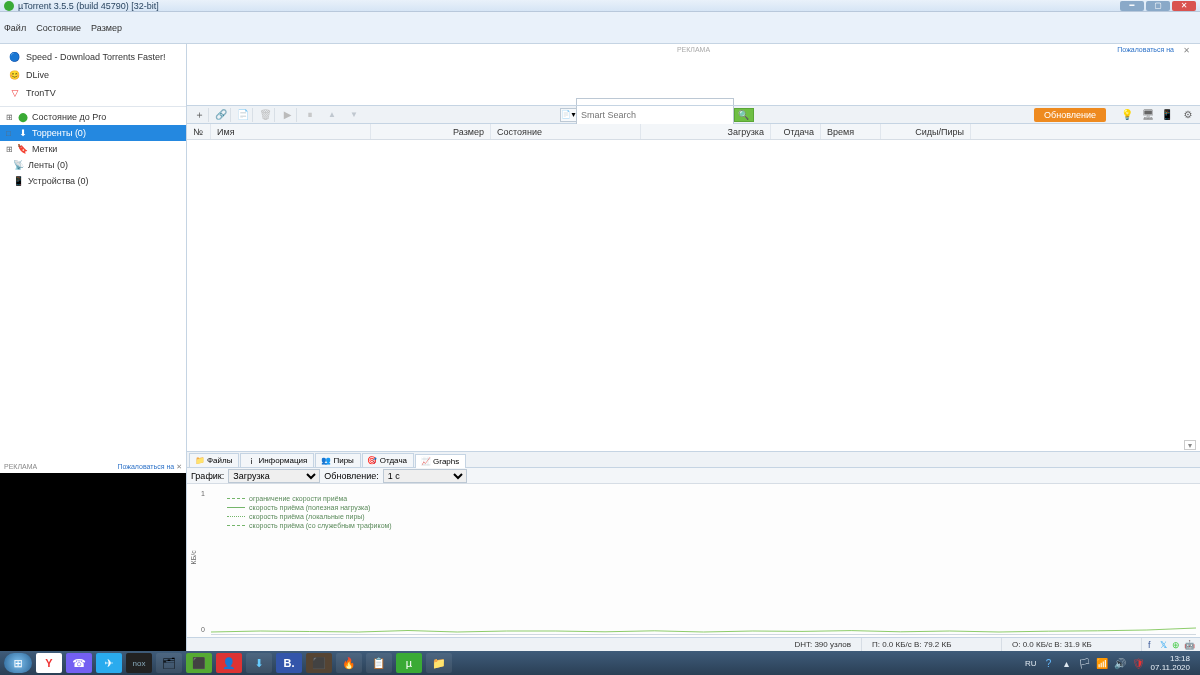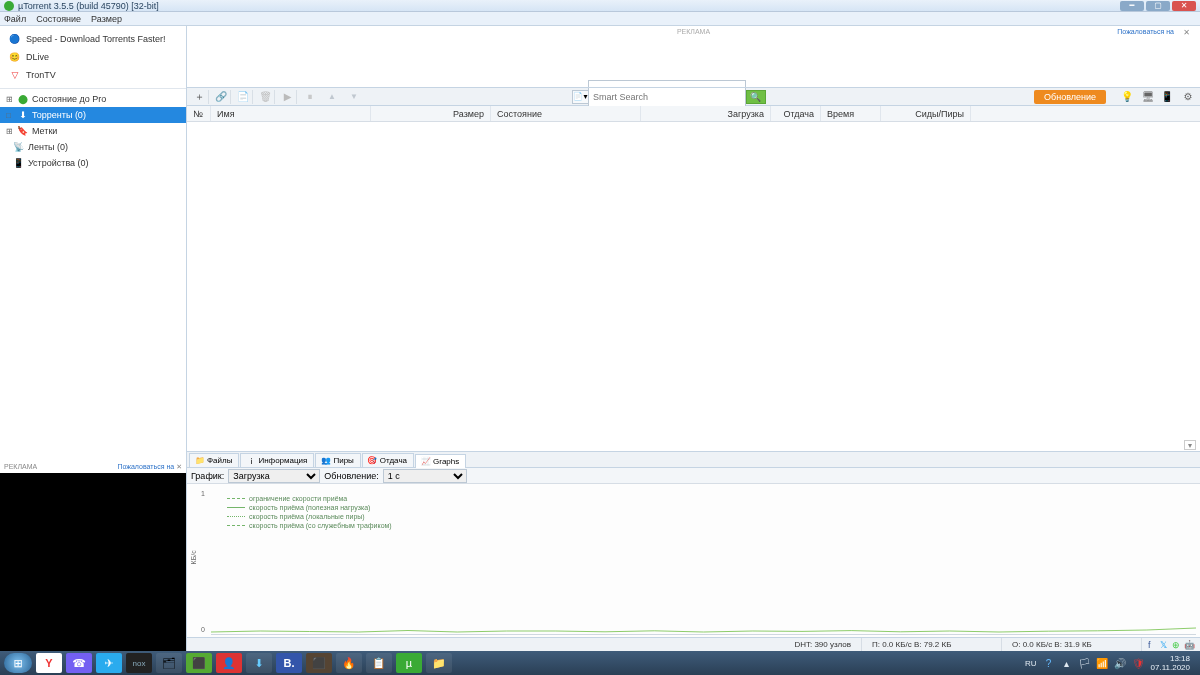--- a/index.html
+++ b/index.html
@@ -9,21 +9,21 @@
 .titlebar { height: 12px; background: linear-gradient(#e9f1fa,#d6e5f5); border-bottom: 1px solid #b8c8db; display: flex; align-items: center; padding: 0 4px; font-size: 9px; color: #2a4560; }
 .titlebar .title { flex: 1; padding-left: 14px; position: relative; }
 .titlebar .title::before { content:""; position:absolute; left:0; top:0; width:10px; height:10px; background:#3aaa35; border-radius:50%; }
 .titlebar .winbtns { display:flex; gap:2px; }
 .titlebar .winbtn { width:24px; height:10px; display:flex; align-items:center; justify-content:center; border-radius:2px; font-size:8px; color:#fff; }
 .titlebar .min { background:#8aa9c8; }
 .titlebar .max { background:#8aa9c8; }
 .titlebar .close { background:#d9534f; }
 
 
-.menubar { height: 14px; background:#e9f1fa; border-bottom:1px solid #c5d4e3; display:flex; align-items:center; font-size:9px; color:#333; padding-left:4px; gap:10px; }
+.menubar { height: 32px; background:#e9f1fa; border-bottom:1px solid #c5d4e3; display:flex; align-items:center; font-size:9px; color:#333; padding-left:4px; gap:10px; }
 .menubar span { cursor:default; }
 
 
 .upper { display:flex; height: 437px; }
 
 
 .sidebar { width:187px; border-right:1px solid #c5d4e3; display:flex; flex-direction:column; background:#fff; }
 .promobox { border-bottom:1px solid #e0e6ed; padding:4px 0; }
 .promoitem { font-size:9px; padding:4px 10px; display:flex; align-items:center; gap:6px; color:#333; cursor:default; }
 .promoitem .ico { width:10px; height:10px; display:inline-flex; align-items:center; justify-content:center; }
@@ -52,21 +52,21 @@
 
 .toolbar { height:18px; background:#eef2f6; border-bottom:1px solid #c5d4e3; display:flex; align-items:center; padding:0 4px; gap:4px; }
 .tbtn { width:18px; height:14px; display:flex; align-items:center; justify-content:center; font-size:10px; color:#555; border-right:1px solid #d8dfe6; cursor:default; }
 .tbtn.disabled { color:#bbb; }
 .tbtn.nobr { border-right:none; }
 .tspacer { flex:1; }
 .searchbox { display:flex; align-items:center; height:14px; }
 .searchprov { width:16px; height:14px; border:1px solid #bcc8d4; border-right:none; background:#f7f9fb; display:flex; align-items:center; justify-content:center; font-size:8px; }
 .searchinput { width:158px; height:22px; border:1px solid #bcc8d4; font-size:9px; padding:16px 4px; outline:none; }
 .searchbtn { width:20px; height:14px; background:#6fbf44; border:1px solid #5aa636; display:flex; align-items:center; justify-content:center; color:#fff; font-size:9px; cursor:default; }
-.upgradebtn { height:14px; padding:0 10px; background:#ee8a1f; color:#fff; font-size:9px; border-radius:2px; display:flex; align-items:center; cursor:default; }
+.upgradebtn { height:14px; padding:0 10px; background:#ee8a1f; color:#fff; font-size:9px; border-radius:2px; display:flex; align-items:center; cursor:default;margin-left:12px; }
 .ticonbtn { width:16px; height:14px; display:flex; align-items:center; justify-content:center; color:#666; font-size:10px; cursor:default; }
 
 
 .colhdr { height:16px; background:#f3f6f9; border-bottom:1px solid #d6dde5; display:flex; font-size:9px; color:#333; }
 .colhdr div { border-right:1px solid #e0e6ed; display:flex; align-items:center; padding:0 6px; }
 
 
 .listarea { flex:1; background:#fff; position:relative; }
 
 

